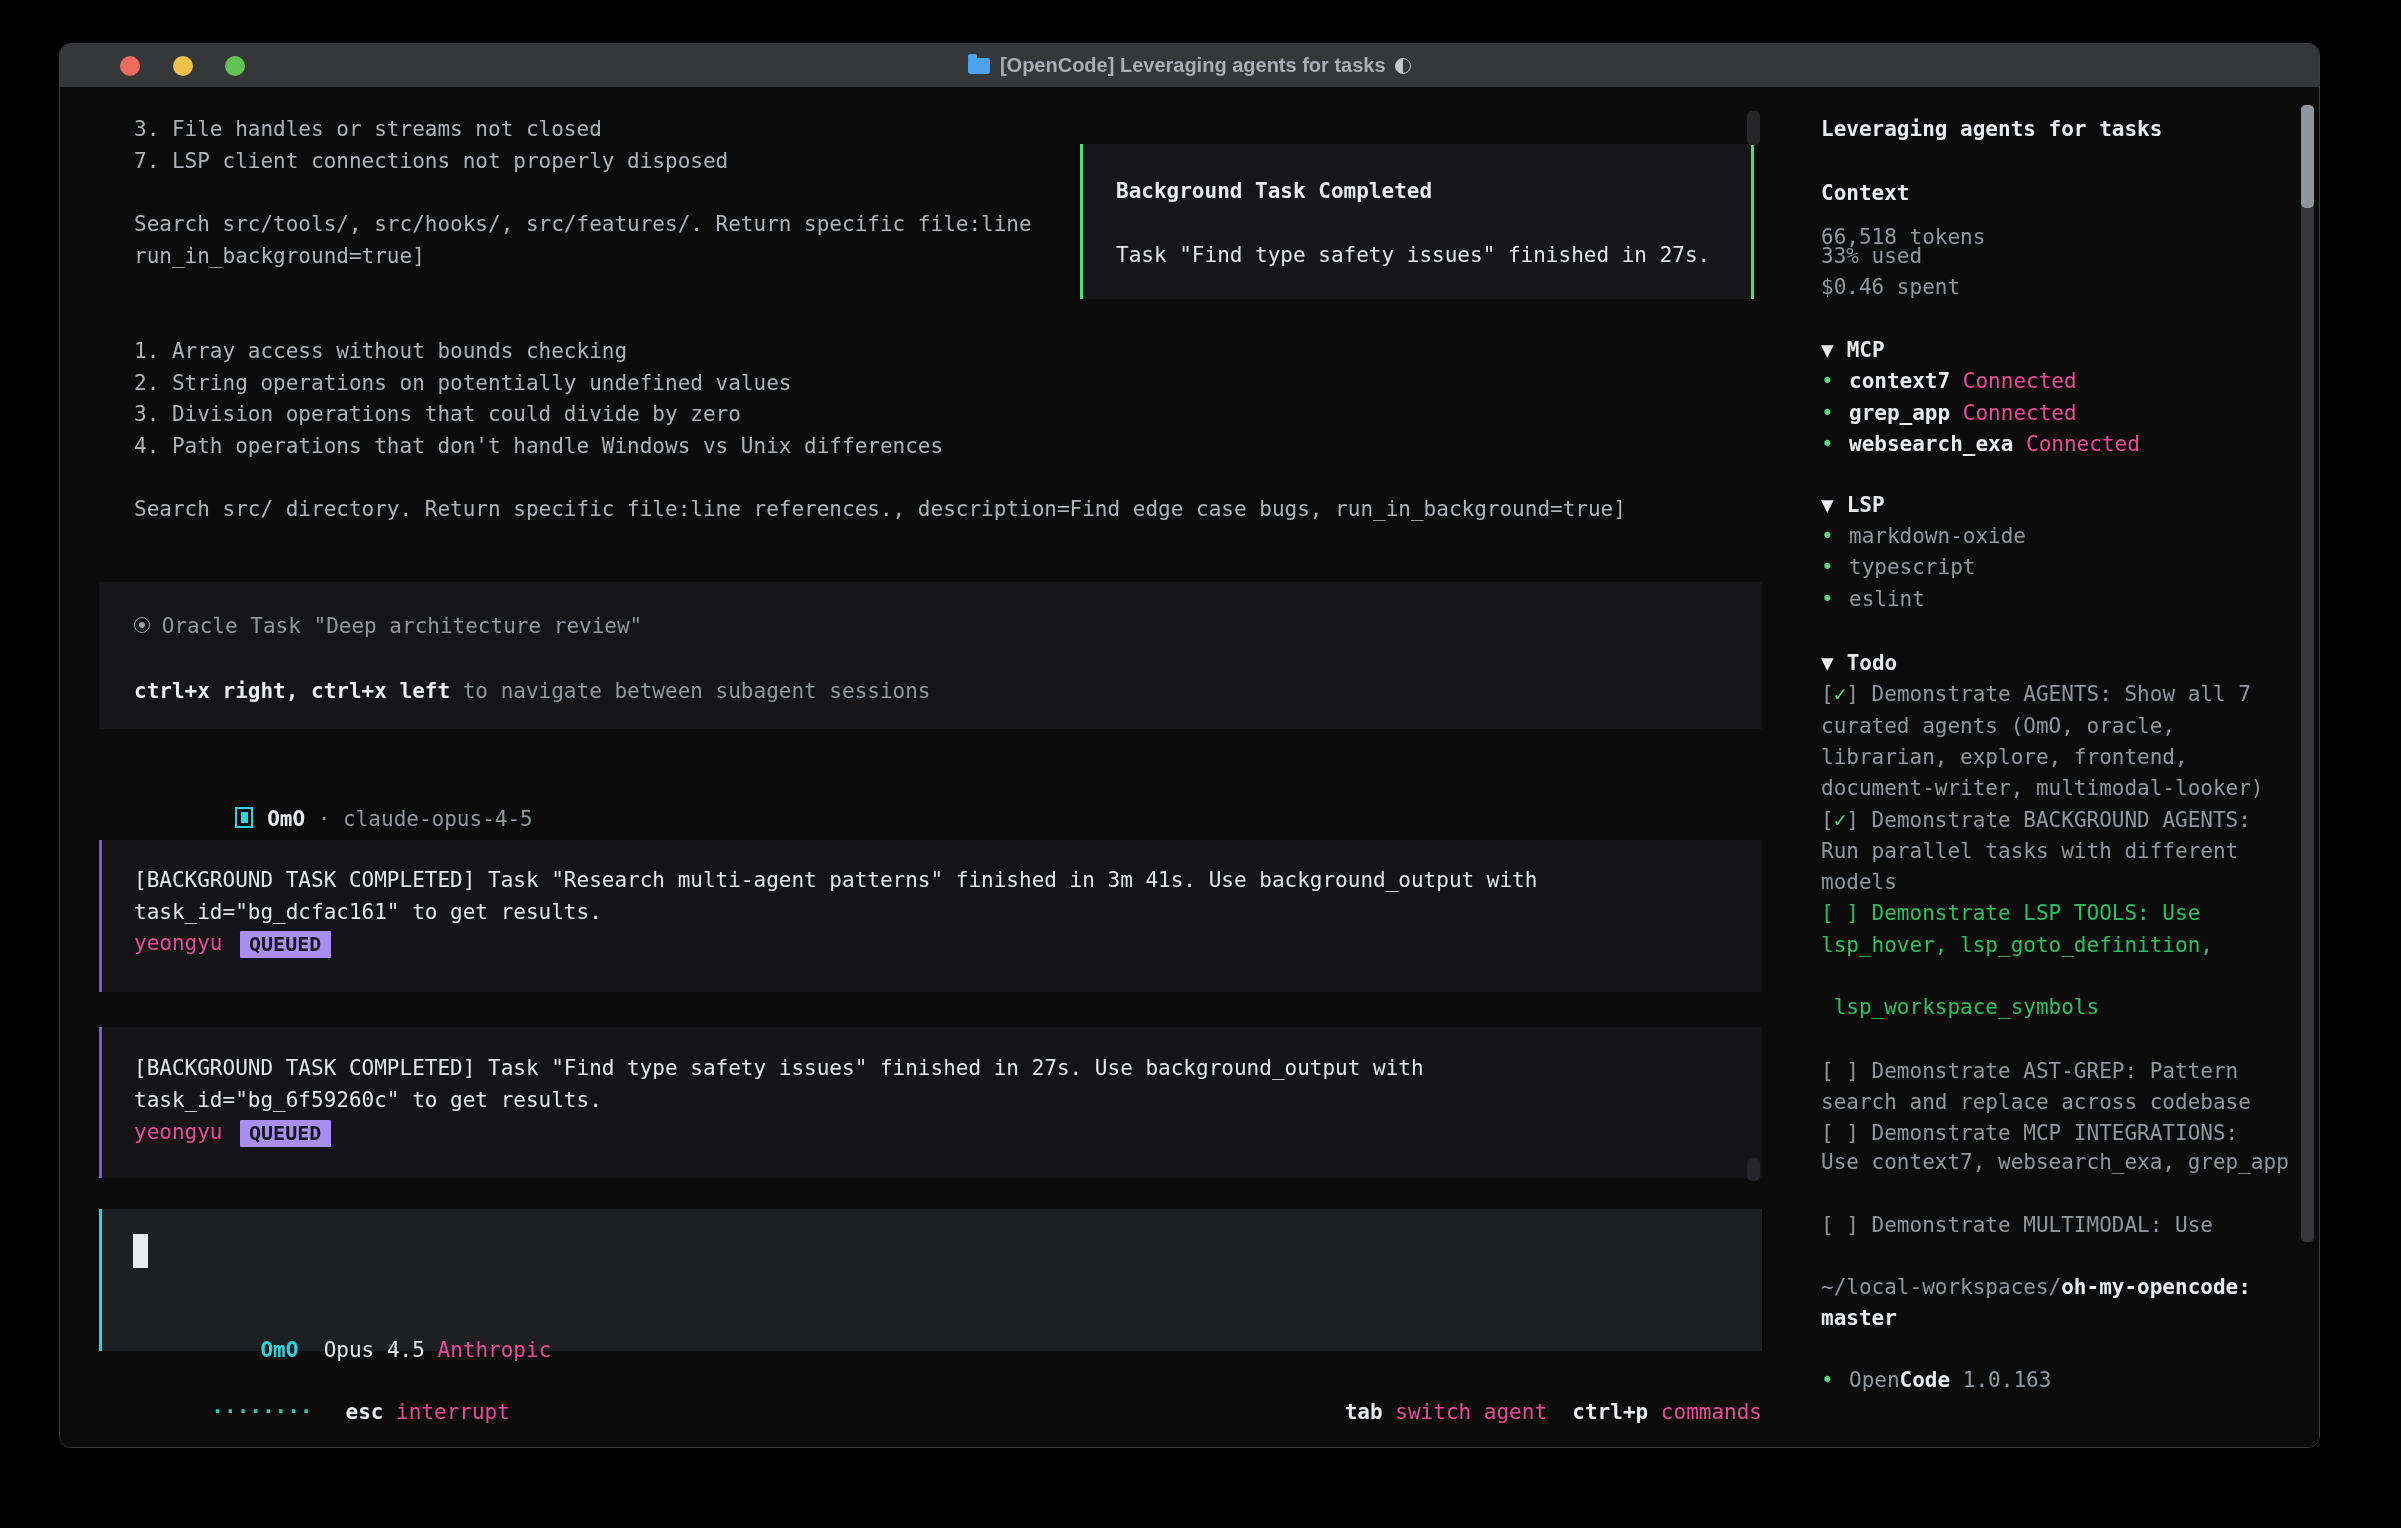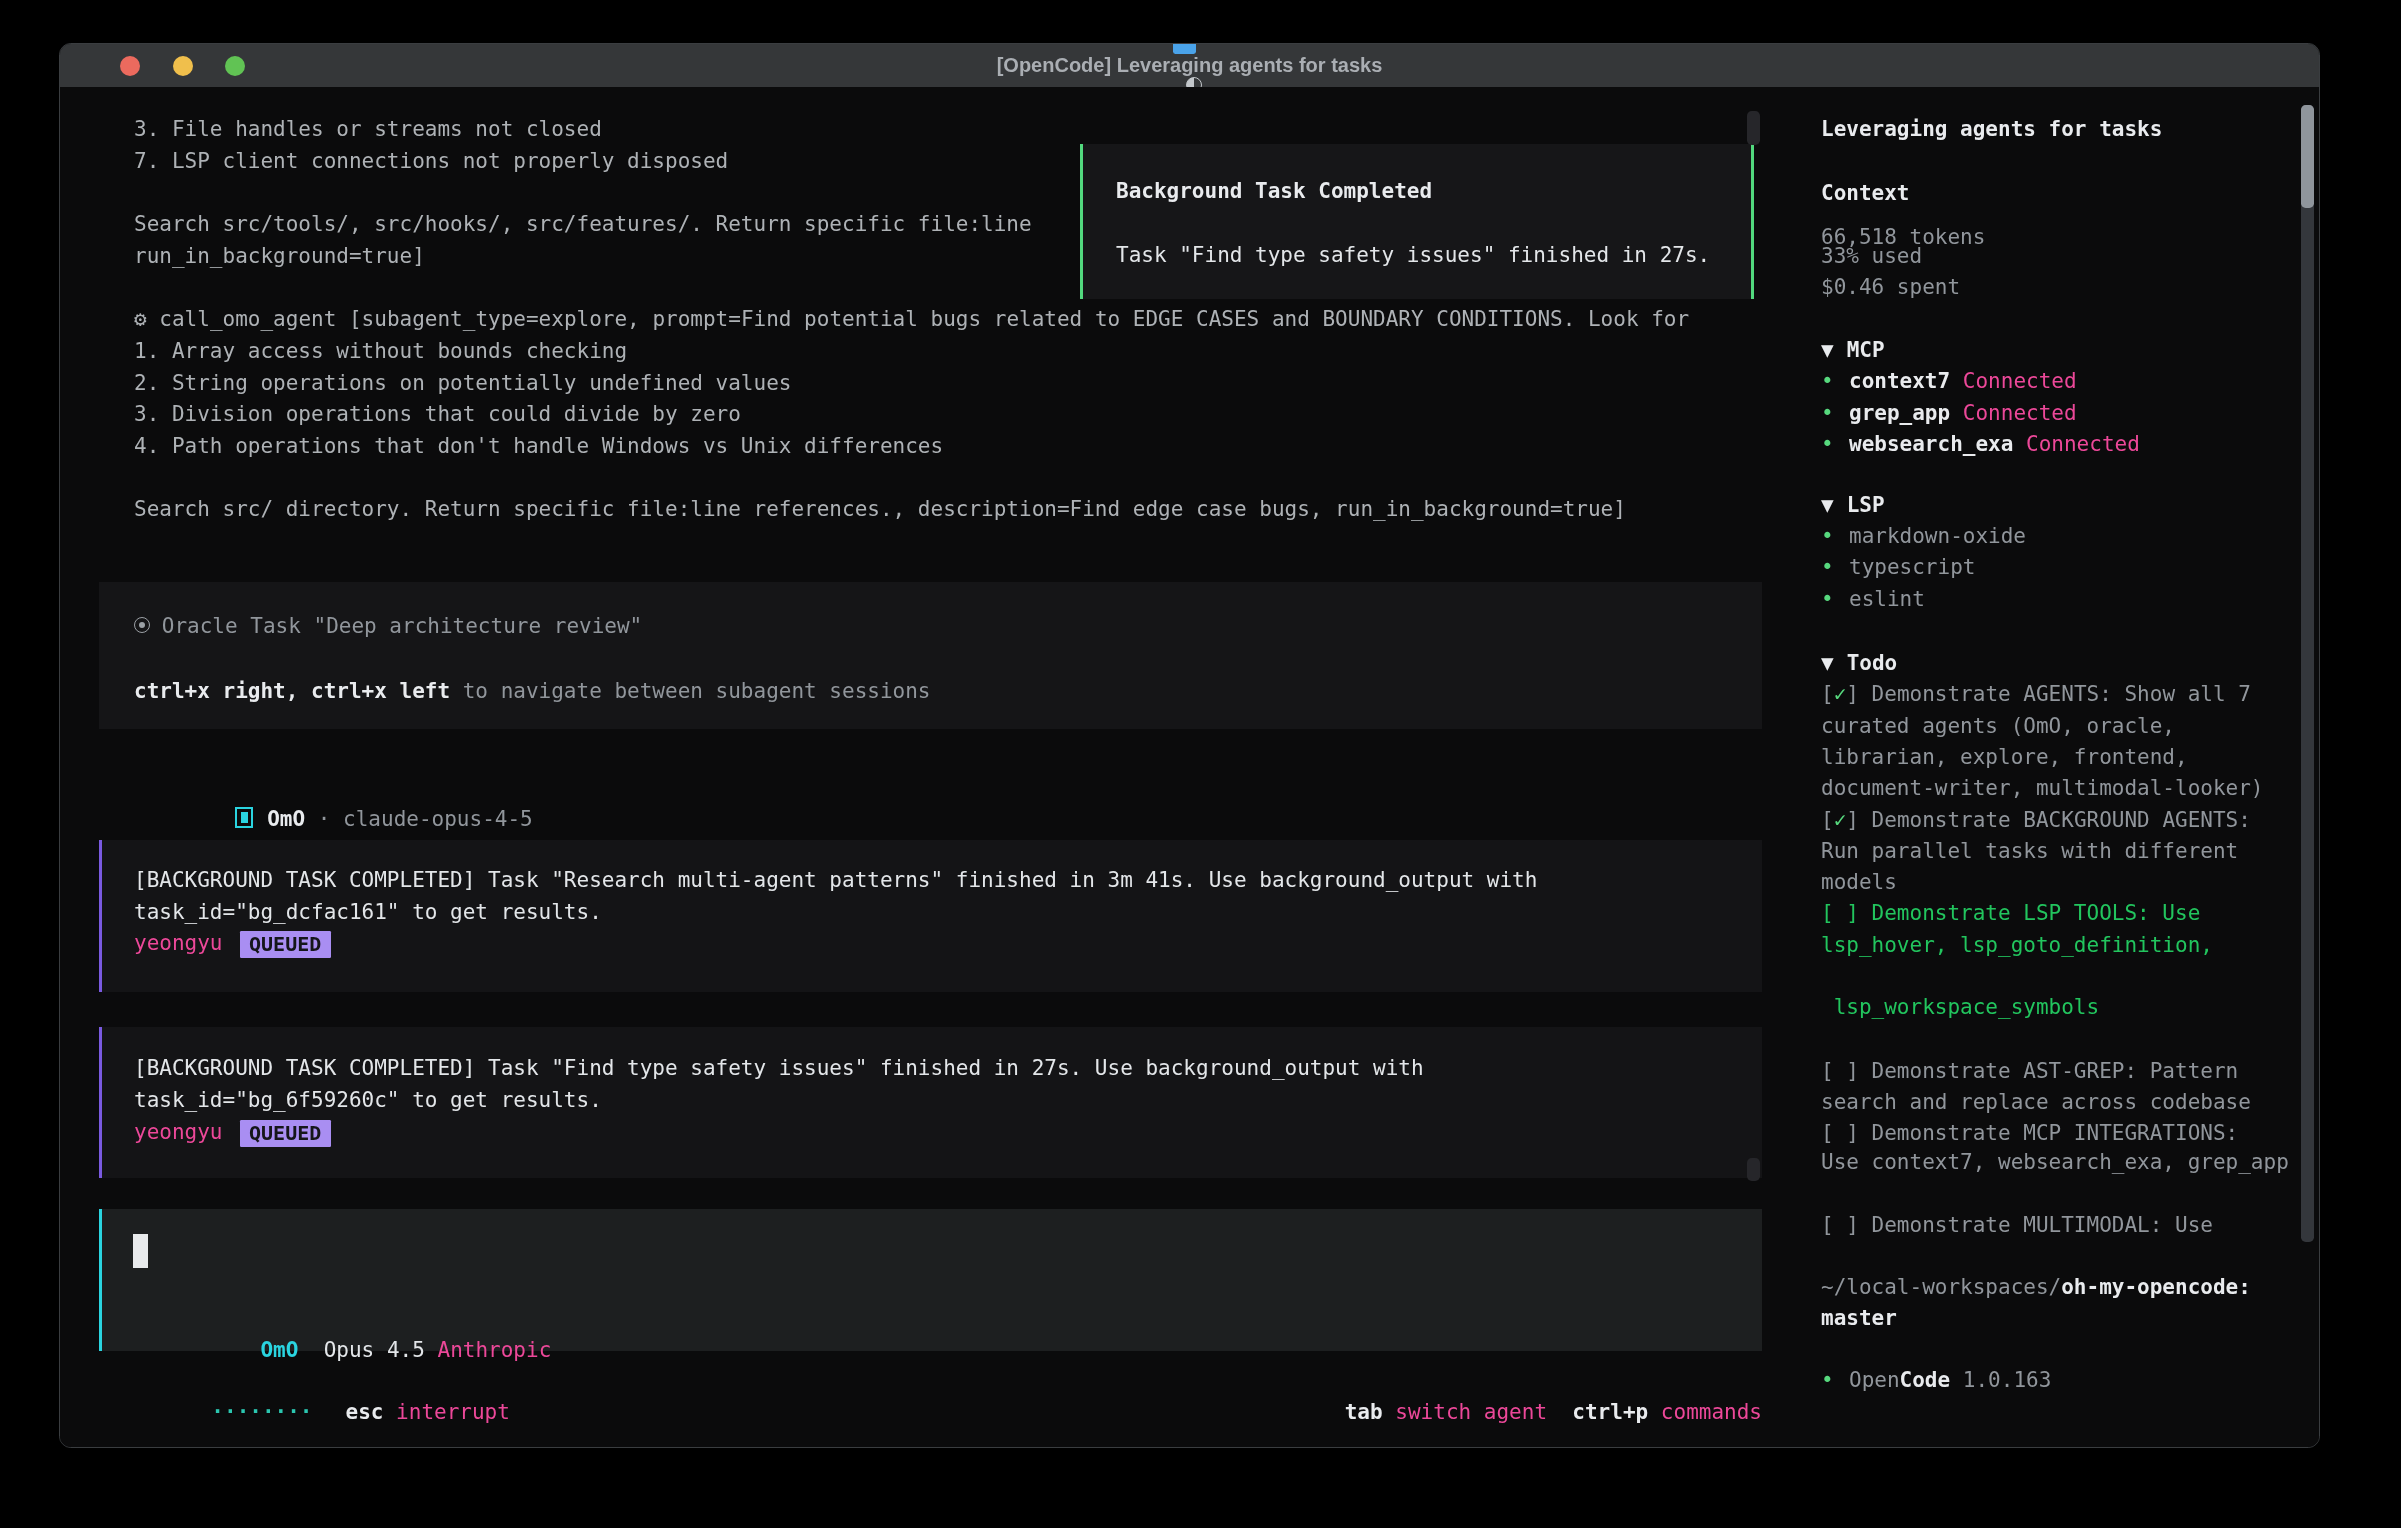--- a/index.html
+++ b/index.html
@@ -15,21 +15,21 @@
   }
   .titlebar{
     position:absolute;left:0;top:0;right:0;height:43px;background:#353739;
     border-bottom:1.2px solid #1f2021;display:flex;align-items:center;justify-content:center;
   }
   .lights{position:absolute;left:60px;top:0;height:43px;display:flex;align-items:center;gap:32.5px;}
   .light{width:20px;height:20px;border-radius:50%;}
   .light.red{background:#ec6a5e;}
   .light.yellow{background:#f0bf4c;}
   .light.green{background:#61c354;}
-  .title-group{display:flex;align-items:center;color:#aaaeb3;font-family:"Liberation Sans",sans-serif;font-weight:700;font-size:20px;flex-direction:column;}
+  .title-group{display:flex;align-items:center;color:#aaaeb3;font-family:"Liberation Sans",sans-serif;font-weight:700;font-size:20px;}
   .folder{display:inline-block;width:22.5px;height:16px;background:#4aa3ea;border-radius:2.4px;position:relative;margin-right:9.5px;}
   .folder::before{content:"";position:absolute;left:0;top:-3.5px;width:9.5px;height:4.7px;background:#4aa3ea;border-radius:1.8px 1.8px 0 0;}
   .moon{display:inline-block;width:14px;height:14px;border:1.8px solid #c3c7cb;border-radius:50%;margin-left:9.5px;background:linear-gradient(90deg,#c3c7cb 50%,rgba(0,0,0,0) 50%);}
   .content{position:absolute;left:0;top:43px;right:0;bottom:0;background:#0b0b0c;}
 
   .line{position:absolute;height:32px;line-height:32px;font-size:21px;white-space:pre;}
   .txt{color:#aeb2b6;}
   .dim{color:#ec4899;}
   .dim2{color:#91969c;}
   .bright{color:#e9ebee;font-weight:700;}
@@ -85,21 +85,20 @@
       <div class="line txt" style="left:74px;top:58px">7. LSP client connections not properly disposed</div>
 
       <div class="line txt" style="left:74px;top:121px">Search src/tools/, src/hooks/, src/features/. Return specific file:line</div>
       <div class="line txt" style="left:74px;top:153px">run_in_background=true]</div>
 
       <div class="notif">
         <div class="line bright" style="left:33px;top:31px">Background Task Completed</div>
         <div class="line white" style="left:33px;top:95px">Task "Find type safety issues" finished in 27s.</div>
       </div>
 
-      <div class="line txt" style="left:74px;top:216px"><span>⚙</span><span> </span><span>call_omo_agent [subagent_type=explore, prompt=Find potential bugs related to EDGE CASES and BOUNDARY CONDITIONS. Look for</span></div>
       <div class="line txt" style="left:74px;top:248px">1. Array access without bounds checking</div>
       <div class="line txt" style="left:74px;top:280px">2. String operations on potentially undefined values</div>
       <div class="line txt" style="left:74px;top:311px">3. Division operations that could divide by zero</div>
       <div class="line txt" style="left:74px;top:343px">4. Path operations that don't handle Windows vs Unix differences</div>
 
       <div class="line txt" style="left:74px;top:406px">Search src/ directory. Return specific file:line references., description=Find edge case bugs, run_in_background=true]</div>
 
       <div class="card" style="top:495px;height:147px">
         <div class="line dim2" style="left:35px;top:28px"><span class="ring"></span><span>Oracle Task "Deep architecture review"</span></div>
         <div class="line" style="left:35px;top:93px"><span class="bright">ctrl+x right, ctrl+x left</span><span class="dim2"> to navigate between subagent sessions</span></div>

